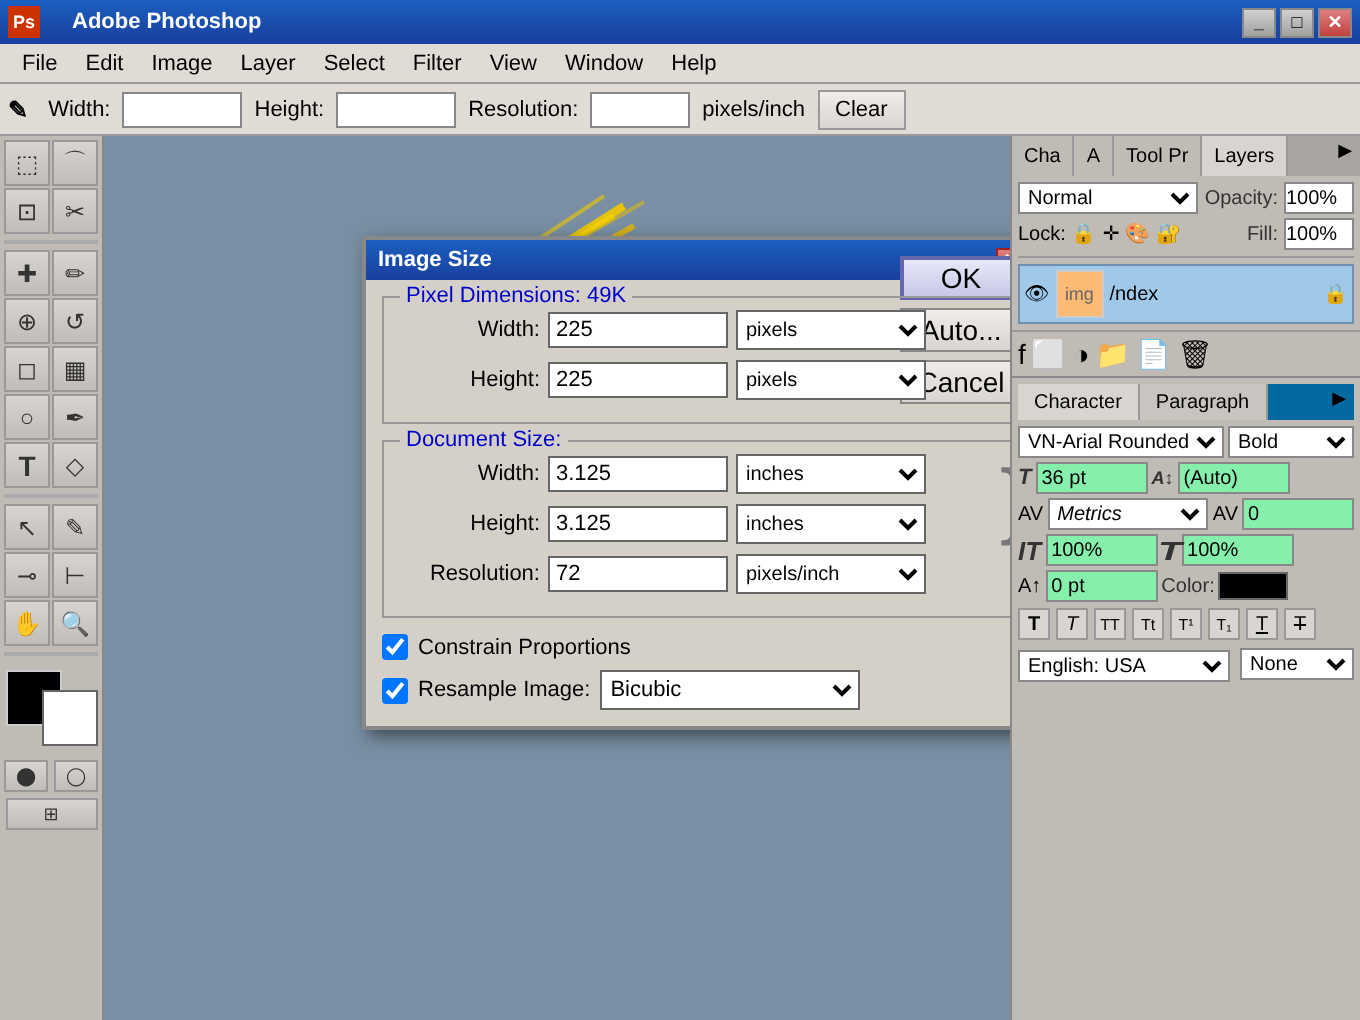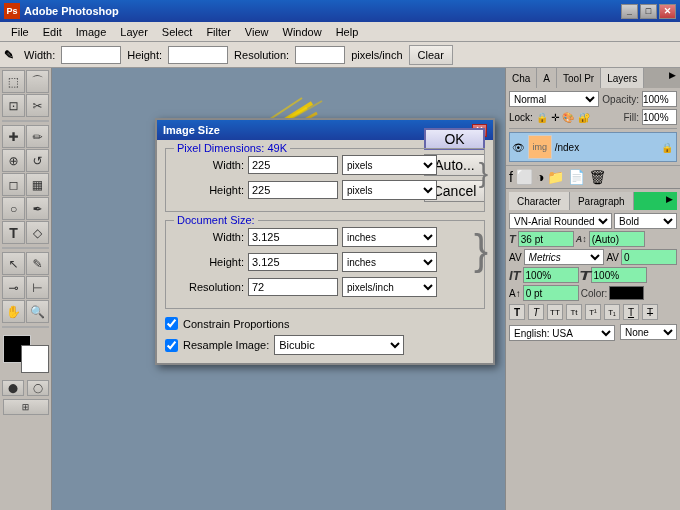--- a/index.html
+++ b/index.html
@@ -20,21 +20,21 @@
       display: flex;
       align-items: center;
       padding: 0 4px;
       color: white;
       font-size: 11px;
       font-weight: bold;
     }
     .title-bar-icon {
       width: 16px;
       height: 16px;
-      margin-right: 4px;
+      margin-right: 16px;
       background: #cc3300;
       display: inline-flex;
       align-items: center;
       justify-content: center;
       font-size: 9px;
       color: white;
       font-weight: bold;
     }
     .title-bar-buttons {
       margin-left: auto;
@@ -251,21 +251,21 @@
       color: #000;
     }
 
     
     .char-panel {
       border-top: 1px solid #888;
       padding: 3px;
     }
     .char-tabs {
       display: flex;
-      background: #22c55e;
+      background: #0369a1;
       height: 18px;
       margin-bottom: 3px;
     }
     .char-tab {
       padding: 2px 8px;
       font-size: 10px;
       background: #c8c5c0;
       border-right: 1px solid #999;
       cursor: pointer;
       display: flex;
@@ -328,21 +328,21 @@
       font-size: 10px;
       border: 1px solid #888;
       background: white;
       margin-top: 2px;
     }
 
     
     .dialog {
       position: absolute;
       top: 50px;
-      left: 103px;
+      left: 129px;
       width: 340px;
       background: #d4d0c8;
       border: 2px solid #888;
       box-shadow: 3px 3px 8px rgba(0,0,0,0.5);
     }
     .dialog-title {
       background: linear-gradient(to bottom, #1a5fbf 0%, #1a3f9e 100%);
       color: white;
       font-size: 11px;
       font-weight: bold;

